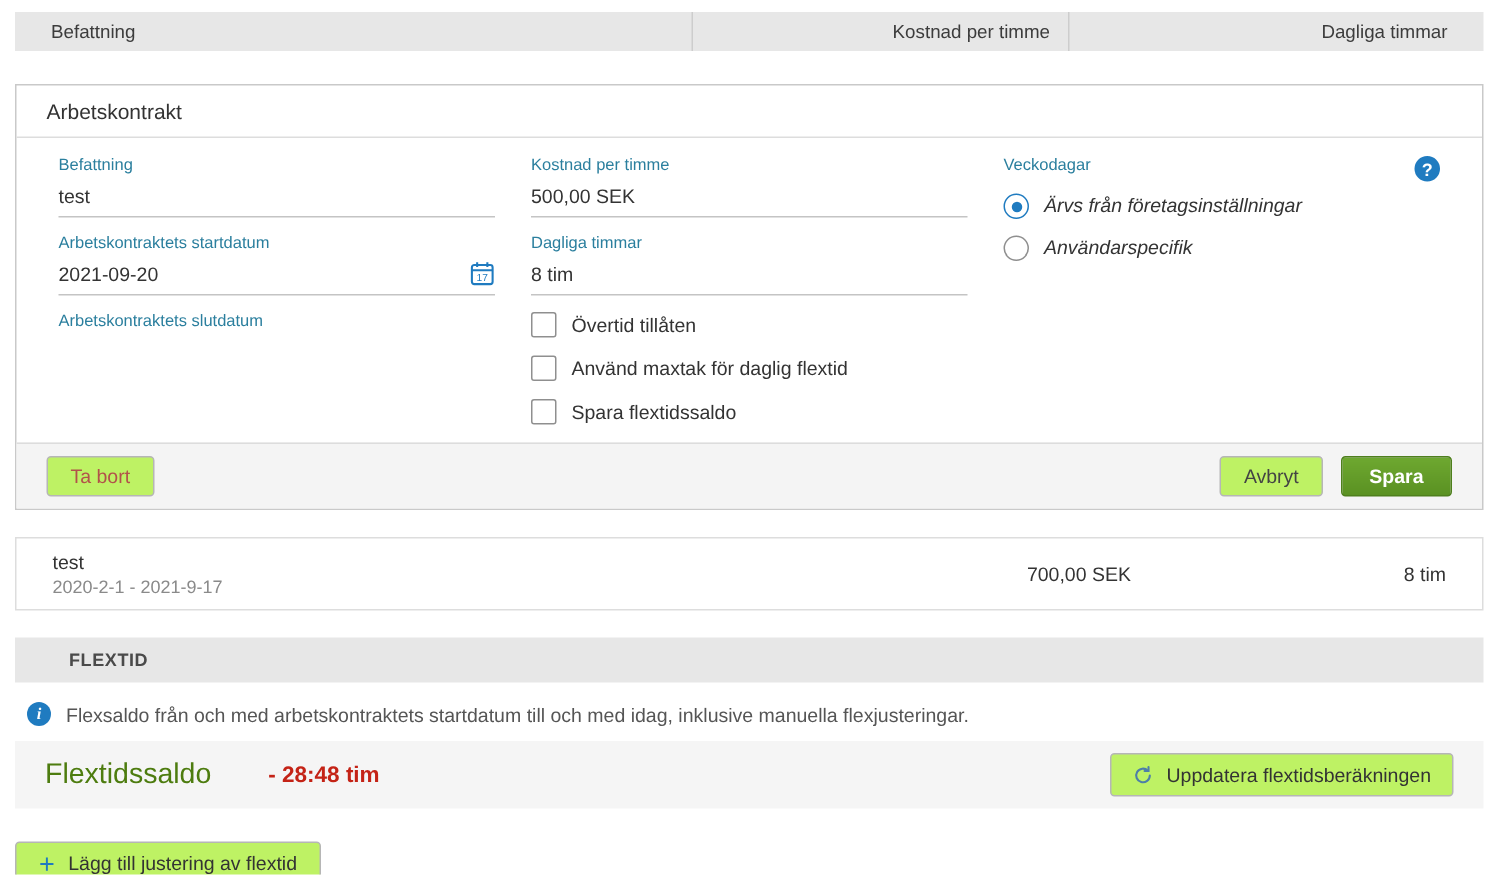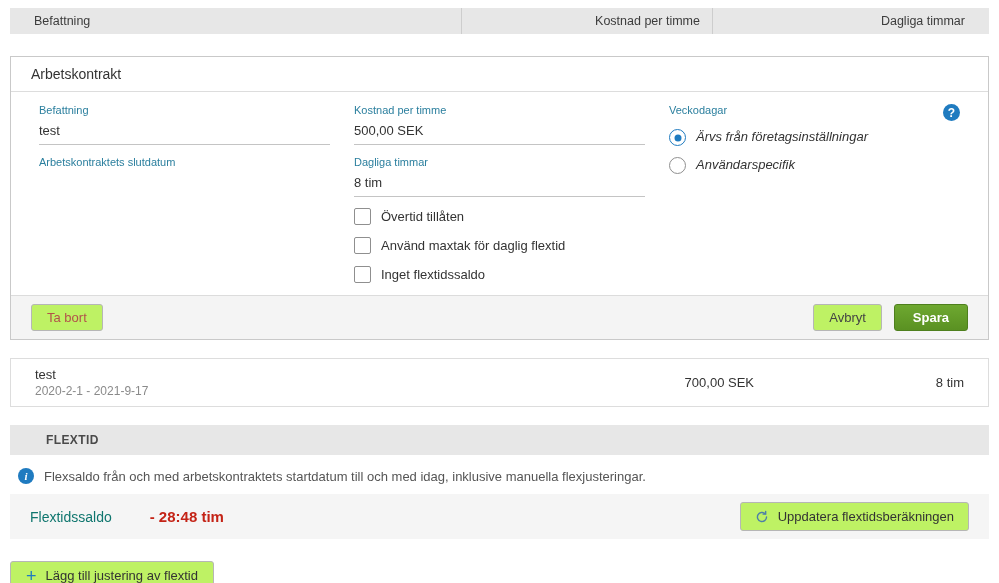--- a/index.html
+++ b/index.html
@@ -182,21 +182,21 @@
     font-style:italic;font-weight:bold;font-size:11px;
     display:flex;align-items:center;justify-content:center;
     flex:0 0 auto;
   }
   .balance-row{
     background:#f5f5f5;
     padding:8px 20px;
     display:flex;
     align-items:center;
   }
-  .bal-label{color:#0f766e;font-size:14px;}
+  .bal-label{color:#4d7c0f;font-size:19px;}
   .bal-value{
     margin-left:38px;
     color:#c42316;
     font-weight:bold;
     font-size:15px;
   }
   .spacer{flex:1;}
   .btn-update{display:flex;align-items:center;gap:9px;padding:6px 14px;color:#333;}
   .refresh-icon{display:flex;}
 
@@ -237,20 +237,35 @@
     <div class="card-body">
 
       <div class="col">
         <div class="field">
           <div class="f-label">Befattning</div>
           <div class="f-control">
             <span class="f-value">test</span>
           </div>
         </div>
 
+        <div class="field">
+          <div class="f-label">Arbetskontraktets startdatum</div>
+          <div class="f-control">
+            <span class="f-value">2021-09-20</span>
+            <span class="cal-icon">
+              <svg width="17" height="17" viewBox="0 0 16 16">
+                <rect x="1.5" y="2.5" width="13" height="12" rx="1.5" fill="none" stroke="#1f7bc0" stroke-width="1.3"></rect>
+                <line x1="1.5" y1="5.8" x2="14.5" y2="5.8" stroke="#1f7bc0" stroke-width="1.3"></line>
+                <line x1="4.8" y1="0.8" x2="4.8" y2="3.8" stroke="#1f7bc0" stroke-width="1.3"></line>
+                <line x1="11.2" y1="0.8" x2="11.2" y2="3.8" stroke="#1f7bc0" stroke-width="1.3"></line>
+                <text x="8" y="12.6" font-size="6.4" fill="#1f7bc0" text-anchor="middle">17</text>
+              </svg>
+            </span>
+          </div>
+        </div>
 
         <div class="field">
           <div class="f-label">Arbetskontraktets slutdatum</div>
         </div>
       </div>
 
       <div class="col">
         <div class="field">
           <div class="f-label">Kostnad per timme</div>
           <div class="f-control">
@@ -269,21 +284,21 @@
           <div class="cb-row">
             <span class="checkbox"></span>
             <span class="cb-label">Övertid tillåten</span>
           </div>
           <div class="cb-row">
             <span class="checkbox"></span>
             <span class="cb-label">Använd maxtak för daglig flextid</span>
           </div>
           <div class="cb-row">
             <span class="checkbox"></span>
-            <span class="cb-label">Inget flextidssaldo</span>
+            <span class="cb-label">Spara flextidssaldo</span>
           </div>
         </div>
       </div>
 
       <div class="col">
         <div class="vd-header">
           <div class="f-label">Veckodagar</div>
           <span class="help-icon">?</span>
         </div>
         <div class="radio-row">

